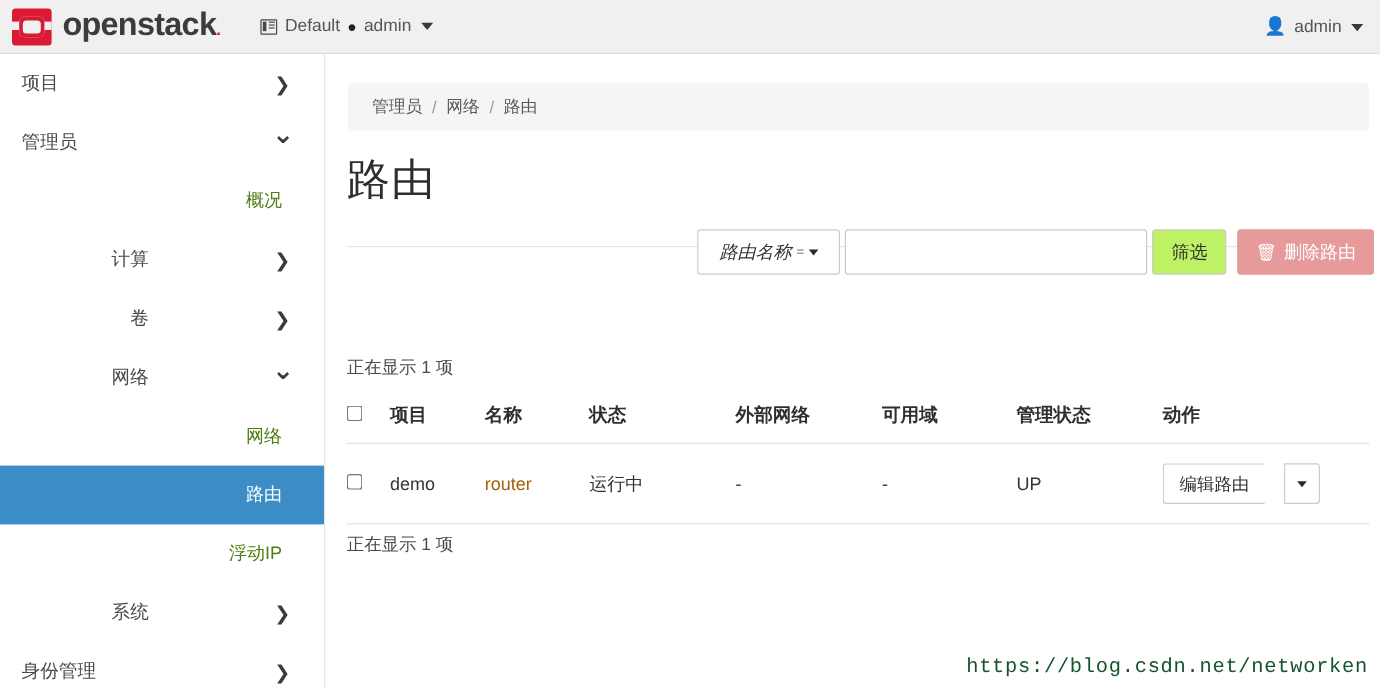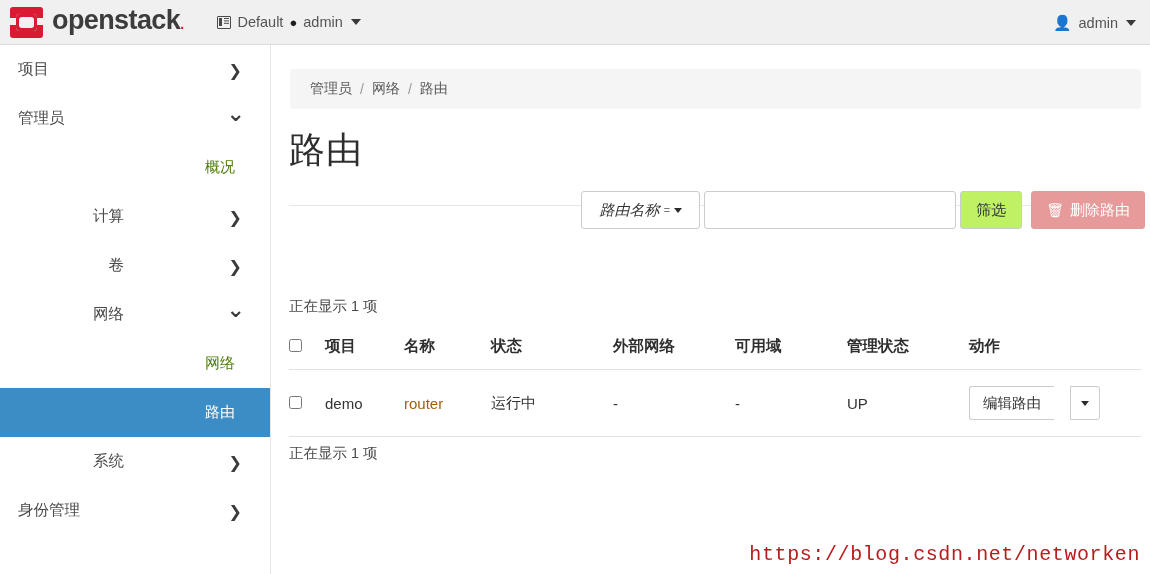--- a/index.html
+++ b/index.html
@@ -238,21 +238,21 @@
   .split-tog {
     height: 34px; width: 30px;
     border: 1px solid #cccccc; border-radius: 0 3px 3px 0;
     background: #ffffff; cursor: pointer;
     display: flex; align-items: center; justify-content: center;
   }
 
   .watermark {
     position: absolute; right: 10px; bottom: 8px;
     font-family: "Liberation Mono", "DejaVu Sans Mono", monospace;
-    font-size: 20px; color: #b91c1c;
+    font-size: 17px; color: #14532d;
     letter-spacing: 0.6px; user-select: none;
   }
 </style>
 </head>
 <body>
 
 <div class="topbar">
 
   <div class="brand">
     <span class="logo-mark">
@@ -300,20 +300,23 @@
     </div>
     <div class="nav-item lvl1">
       <span>网络</span>
       <span class="nav-chev down" style="font-size: 22px; margin-top: -6px;">⌄</span>
     </div>
     <div class="nav-item lvl2">
       <span>网络</span>
     </div>
     <div class="nav-item lvl2 active">
       <span>路由</span>
+    </div>
+    <div class="nav-item lvl2">
+      <span>浮动IP</span>
     </div>
     <div class="nav-item lvl1">
       <span>系统</span>
       <span class="nav-chev">❯</span>
     </div>
     <div class="nav-item lvl0">
       <span>身份管理</span>
       <span class="nav-chev">❯</span>
     </div>
   </div>

